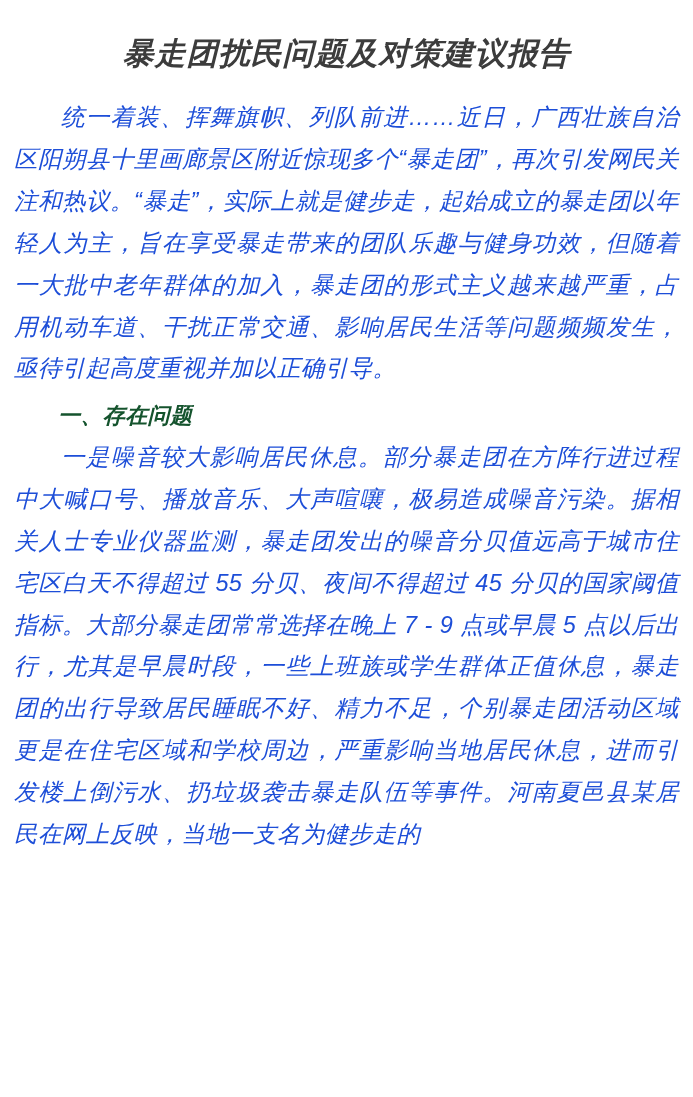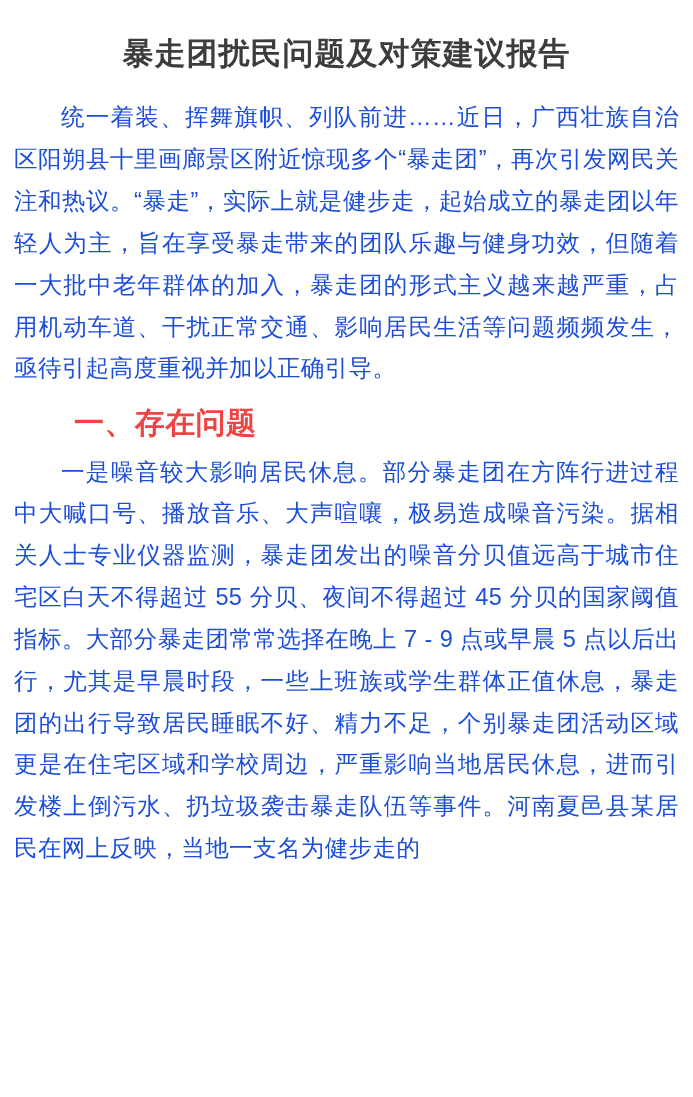--- a/index.html
+++ b/index.html
@@ -13,20 +13,21 @@
     font-family: "Liberation Sans", "DejaVu Sans", sans-serif;
     color: #3f3f3f;
     overflow: hidden;
   }
   .page {
     width: 693px;
     height: 1097px;
     box-sizing: border-box;
     padding: 22px 14px 0 14px;
     background: #ffffff;
+    font-style: italic;
   }
   .doc-title {
     text-align: center;
     font-size: 31px;
     font-weight: bold;
     color: #3c3c3c;
     letter-spacing: 1px;
     line-height: 1.4;
     margin: 10px 0 22px 0;
   }
@@ -34,23 +35,23 @@
     font-size: 23.5px;
     line-height: 1.78;
     color: #1d4ed8;
     text-align: justify;
     text-justify: inter-ideograph;
     text-indent: 2em;
     margin: 0 0 6px 0;
     letter-spacing: 0.4px;
   }
   .section-heading {
-    font-size: 30px;
+    font-size: 22px;
     line-height: 1.78;
-    color: #ef4444;
+    color: #14532d;
     font-weight: bold;
     text-indent: 2em;
     margin: 4px 0 2px 0;
     letter-spacing: 0.4px;
   }
 </style>
 </head>
 <body>
 
 <div class="page">

